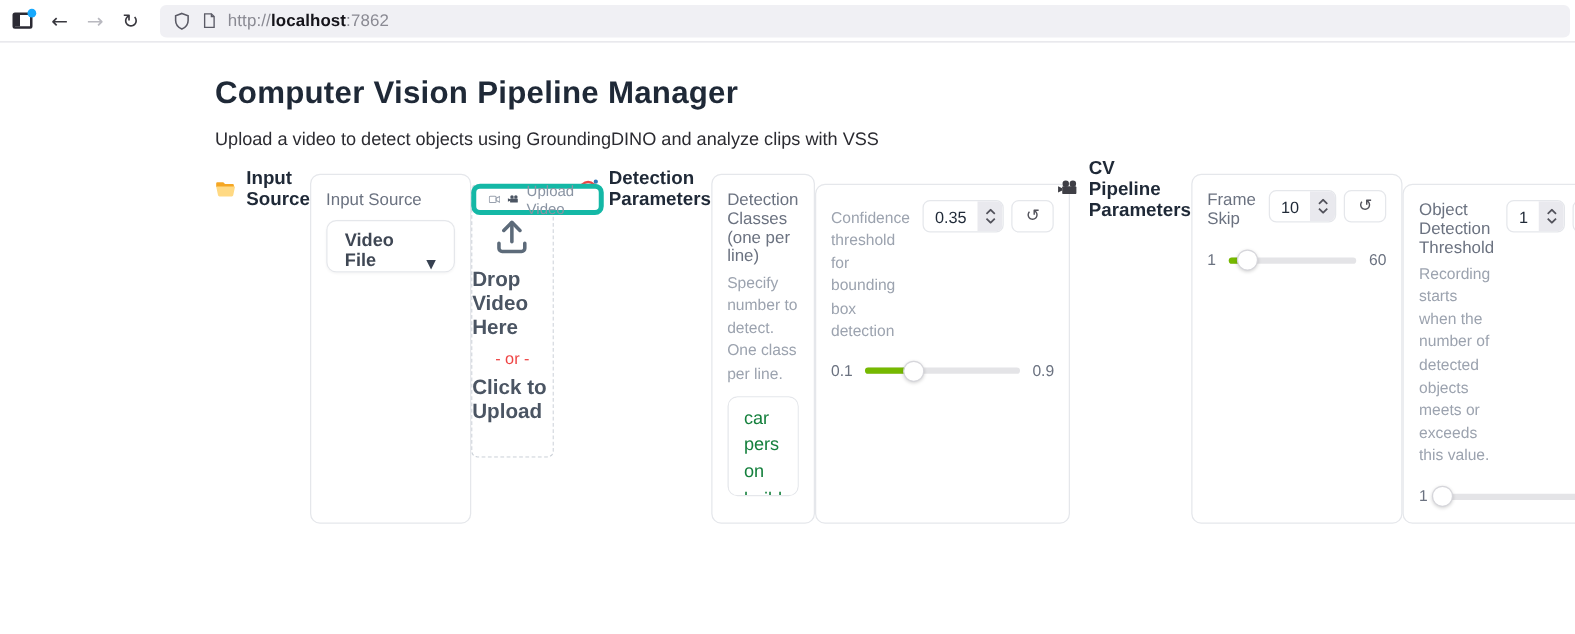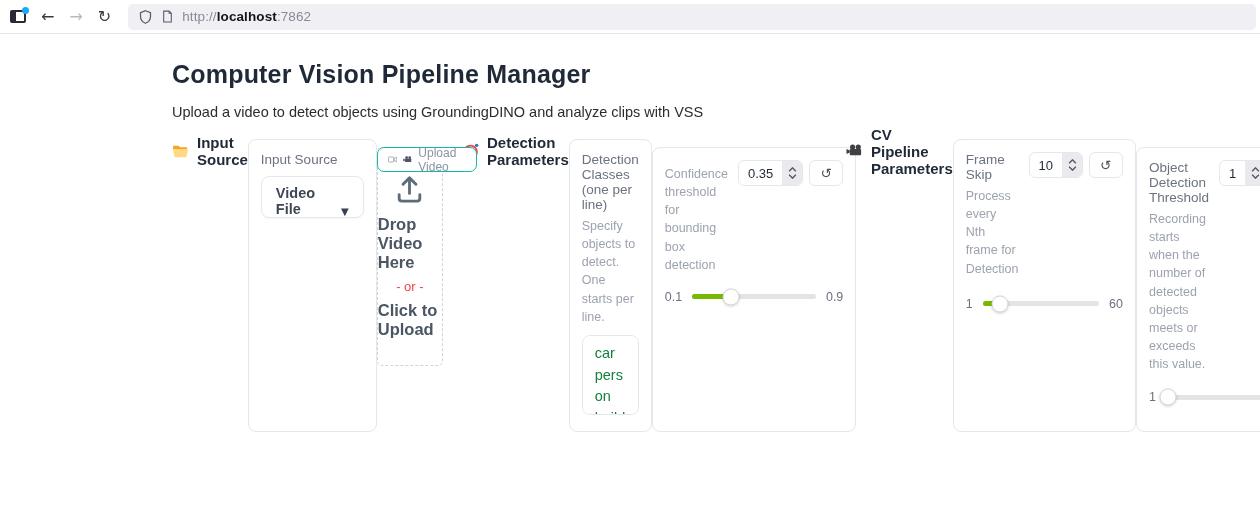--- a/index.html
+++ b/index.html
@@ -46,21 +46,21 @@
     display:flex; align-items:flex-end; justify-content:space-between; padding:0 14px;
     box-shadow:0 1px 2px rgba(0,0,0,.04); cursor:pointer;gap:26px; }
   .dropdown-value { font-size:14.5px; font-weight:600; color:#3f4754; }
   .caret { font-size:10px; color:#374151; font-family:"DejaVu Sans",sans-serif; }
 
   
   .upload { margin-top:8px; height:219px; border:1px dashed #ced3da; border-radius:5px;
     position:relative; display:flex; flex-direction:column; align-items:center;
     justify-content:center; }
   .upload-badge { position:absolute; top:-1px; left:-1px; height:25px; padding:0 10px;
-    background:#fff; border:1px solid #14b8a6; border-radius:7px; display:flex;
+    background:#fff; border:4px solid #14b8a6; border-radius:7px; display:flex;
     align-items:center; gap:6px; font-size:12px; color:#8a94a3; cursor:pointer; }
   .drop-text { margin-top:10px; font-size:16.5px; font-weight:600; color:#4b5563; }
   .or-text   { margin-top:7px; font-size:13px; color:#ef4444; }
   .click-text{ margin-top:7px; font-size:16.5px; font-weight:600; color:#4b5563; }
 
   
   .classes-box { margin-top:9px; width:100%; height:80px; border:1px solid #e5e7eb;
     border-radius:8px; padding:7px 12px; resize:none; font-size:14.5px; color:#15803d;
     line-height:1.5; font-family:"Liberation Sans","DejaVu Sans",sans-serif; outline:none; }
 
@@ -172,21 +172,21 @@
             <circle cx="18" cy="19" r="7.8" fill="#ef4444"></circle>
             <circle cx="18" cy="19" r="4" fill="#fff"></circle>
             <circle cx="18" cy="19" r="1.8" fill="#ef4444"></circle>
             <circle cx="31" cy="5" r="3.6" fill="#2e77bb"></circle>
           </svg>
         <span>Detection Parameters</span>
       </div>
 
       <div class="card">
         <div class="label">Detection Classes (one per line)</div>
-        <div class="info">Specify objects to detect. One starts per line.</div>
+        <div class="info">Specify number to detect. One class per line.</div>
         <textarea class="classes-box" spellcheck="false" style="">car
 person
 building</textarea>
       </div>
 
       <div class="card mt6">
         <div class="param-row">
           <div class="param-left">
             <div class="info">Confidence threshold for bounding box detection</div>
           </div>
@@ -226,21 +226,20 @@
             <rect x="8" y="12.5" width="24" height="13.5" rx="2"></rect>
             <path d="M8 16L1 12.5v11L8 20z"></path>
           </svg>
         <span>CV Pipeline Parameters</span>
       </div>
 
       <div class="card">
         <div class="param-row">
           <div class="param-left">
             <div class="label">Frame Skip</div>
-            <div class="info">Process every Nth frame for Detection</div>
           </div>
           <div class="num-group">
             <div class="num-input">
               <span class="num-value">10</span>
               <span class="spinner">
                 <svg width="9" height="5" viewBox="0 0 10 6" fill="none" stroke="#52525b" stroke-width="1.6">
                     <path d="M1 5l4-4 4 4"></path>
                   </svg>
                 <svg width="9" height="5" viewBox="0 0 10 6" fill="none" stroke="#52525b" stroke-width="1.6">
                     <path d="M1 1l4 4 4-4"></path>

